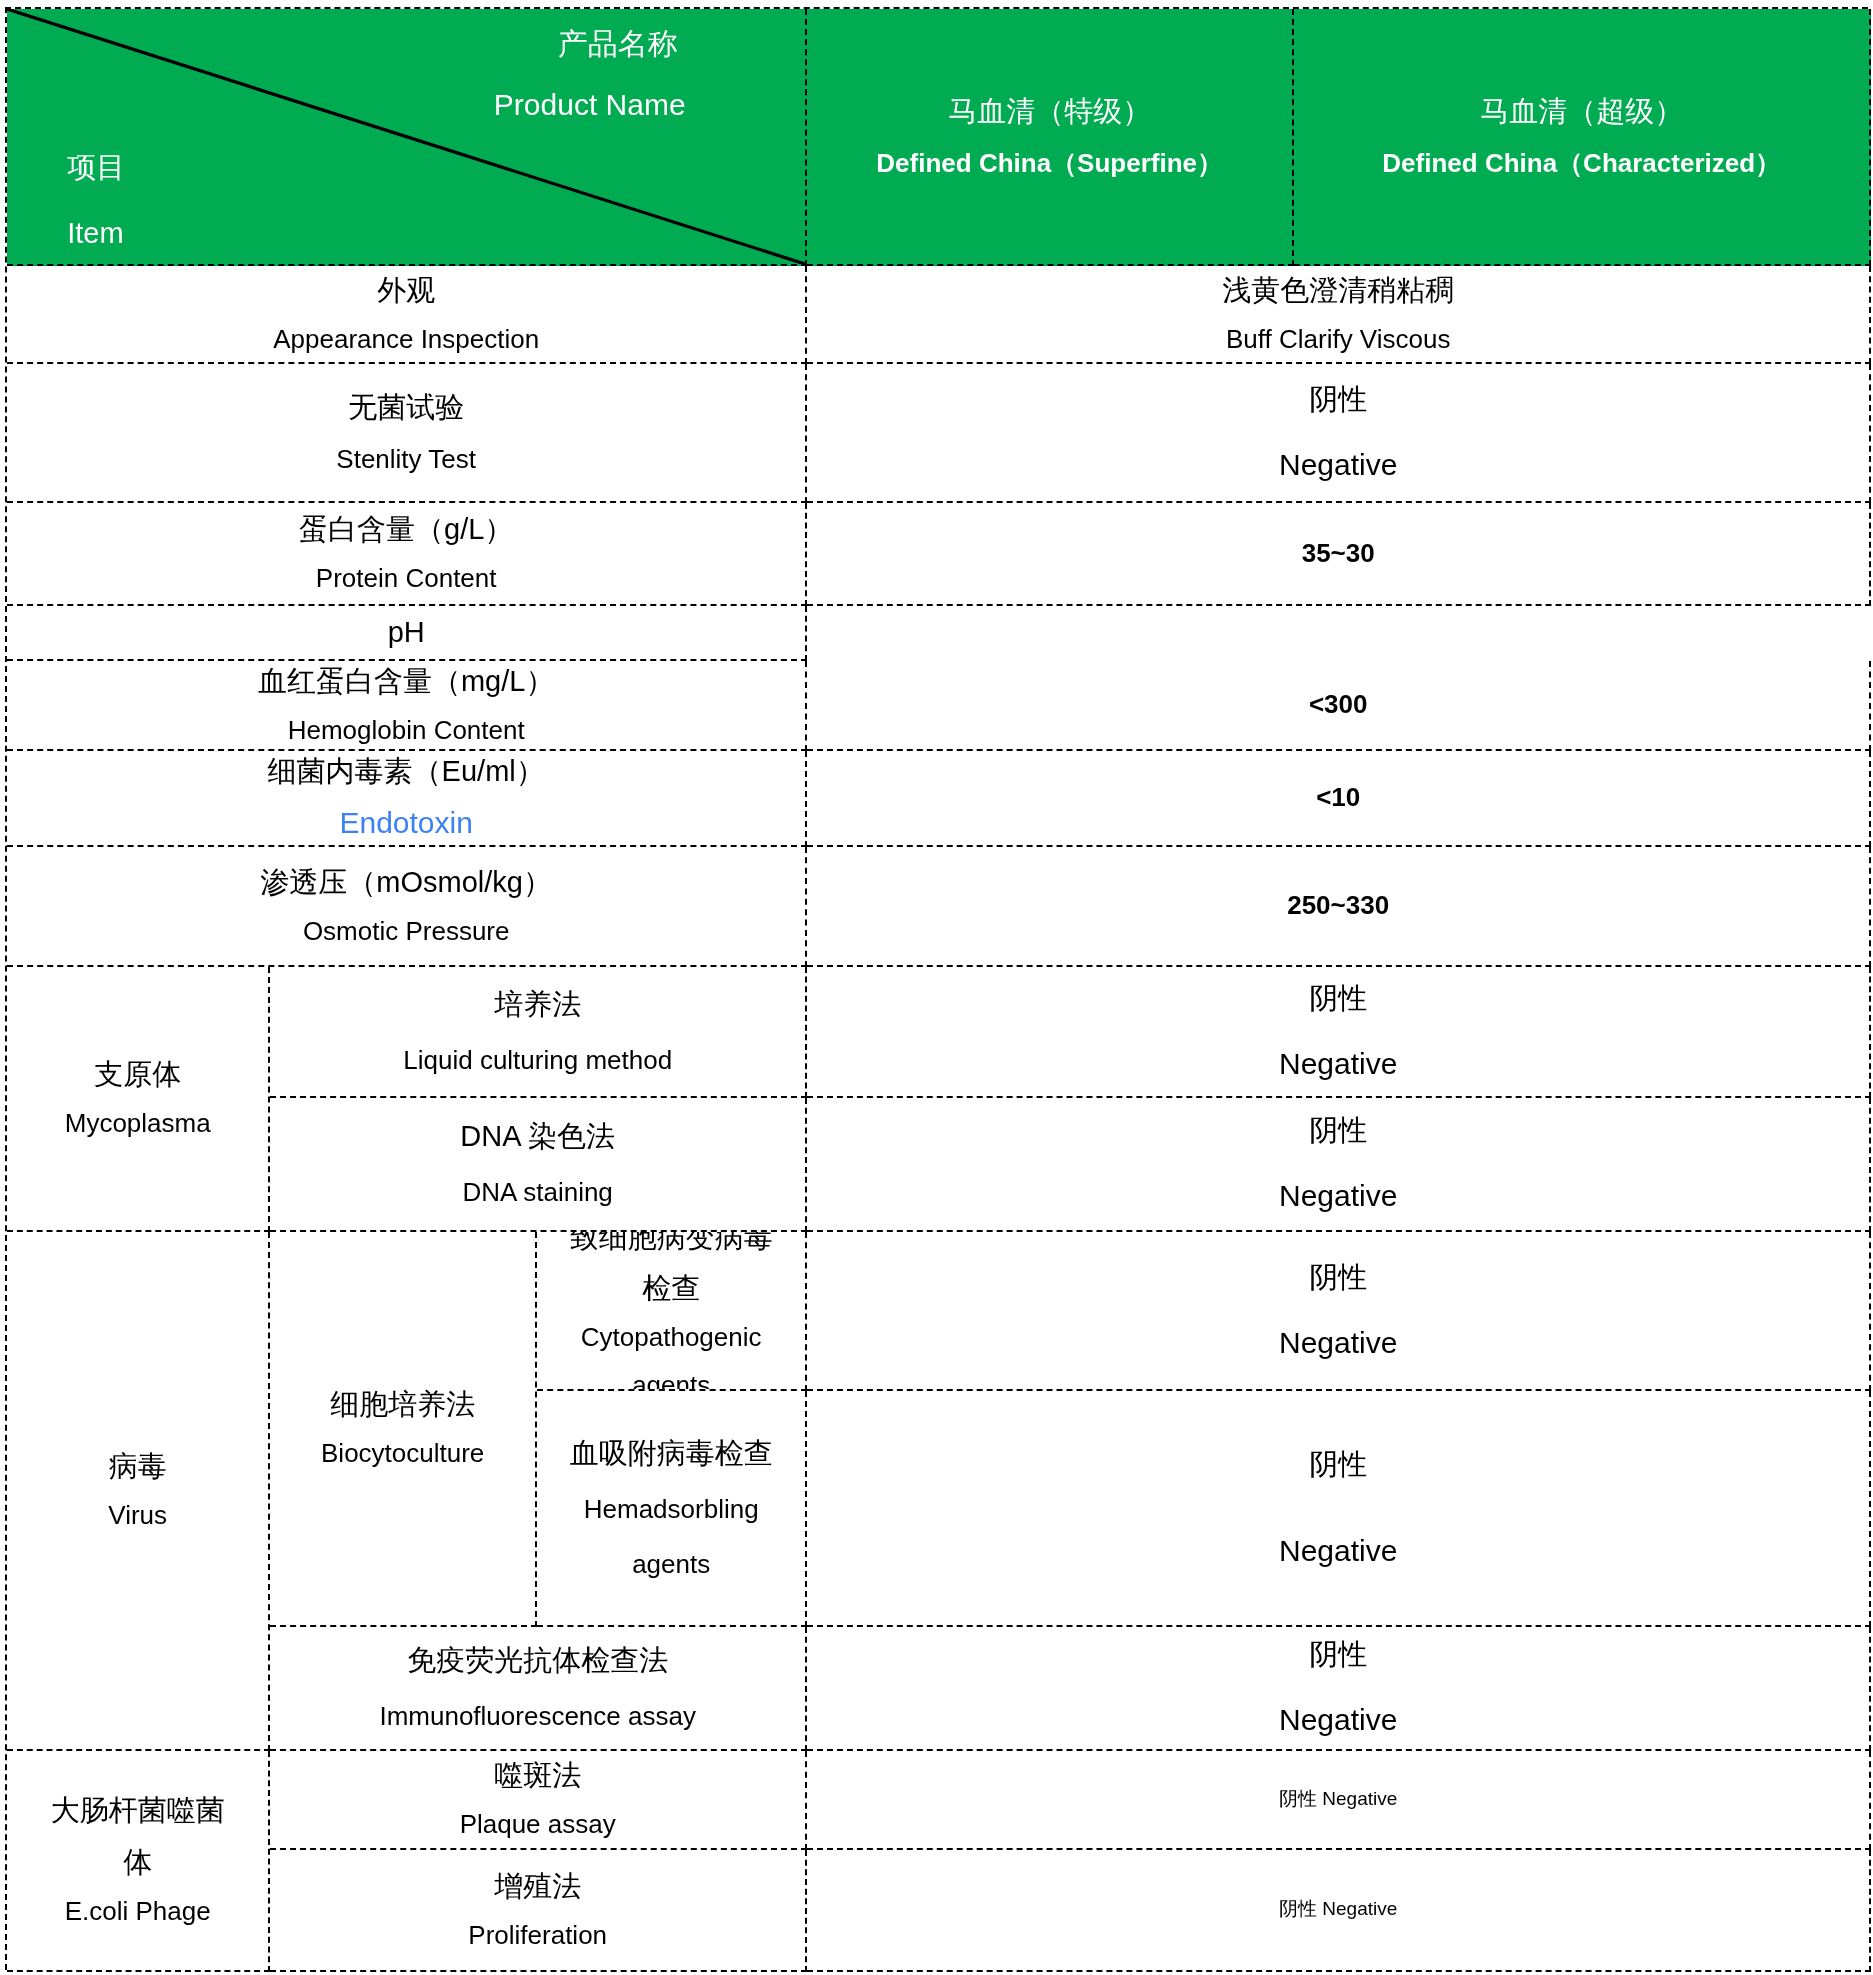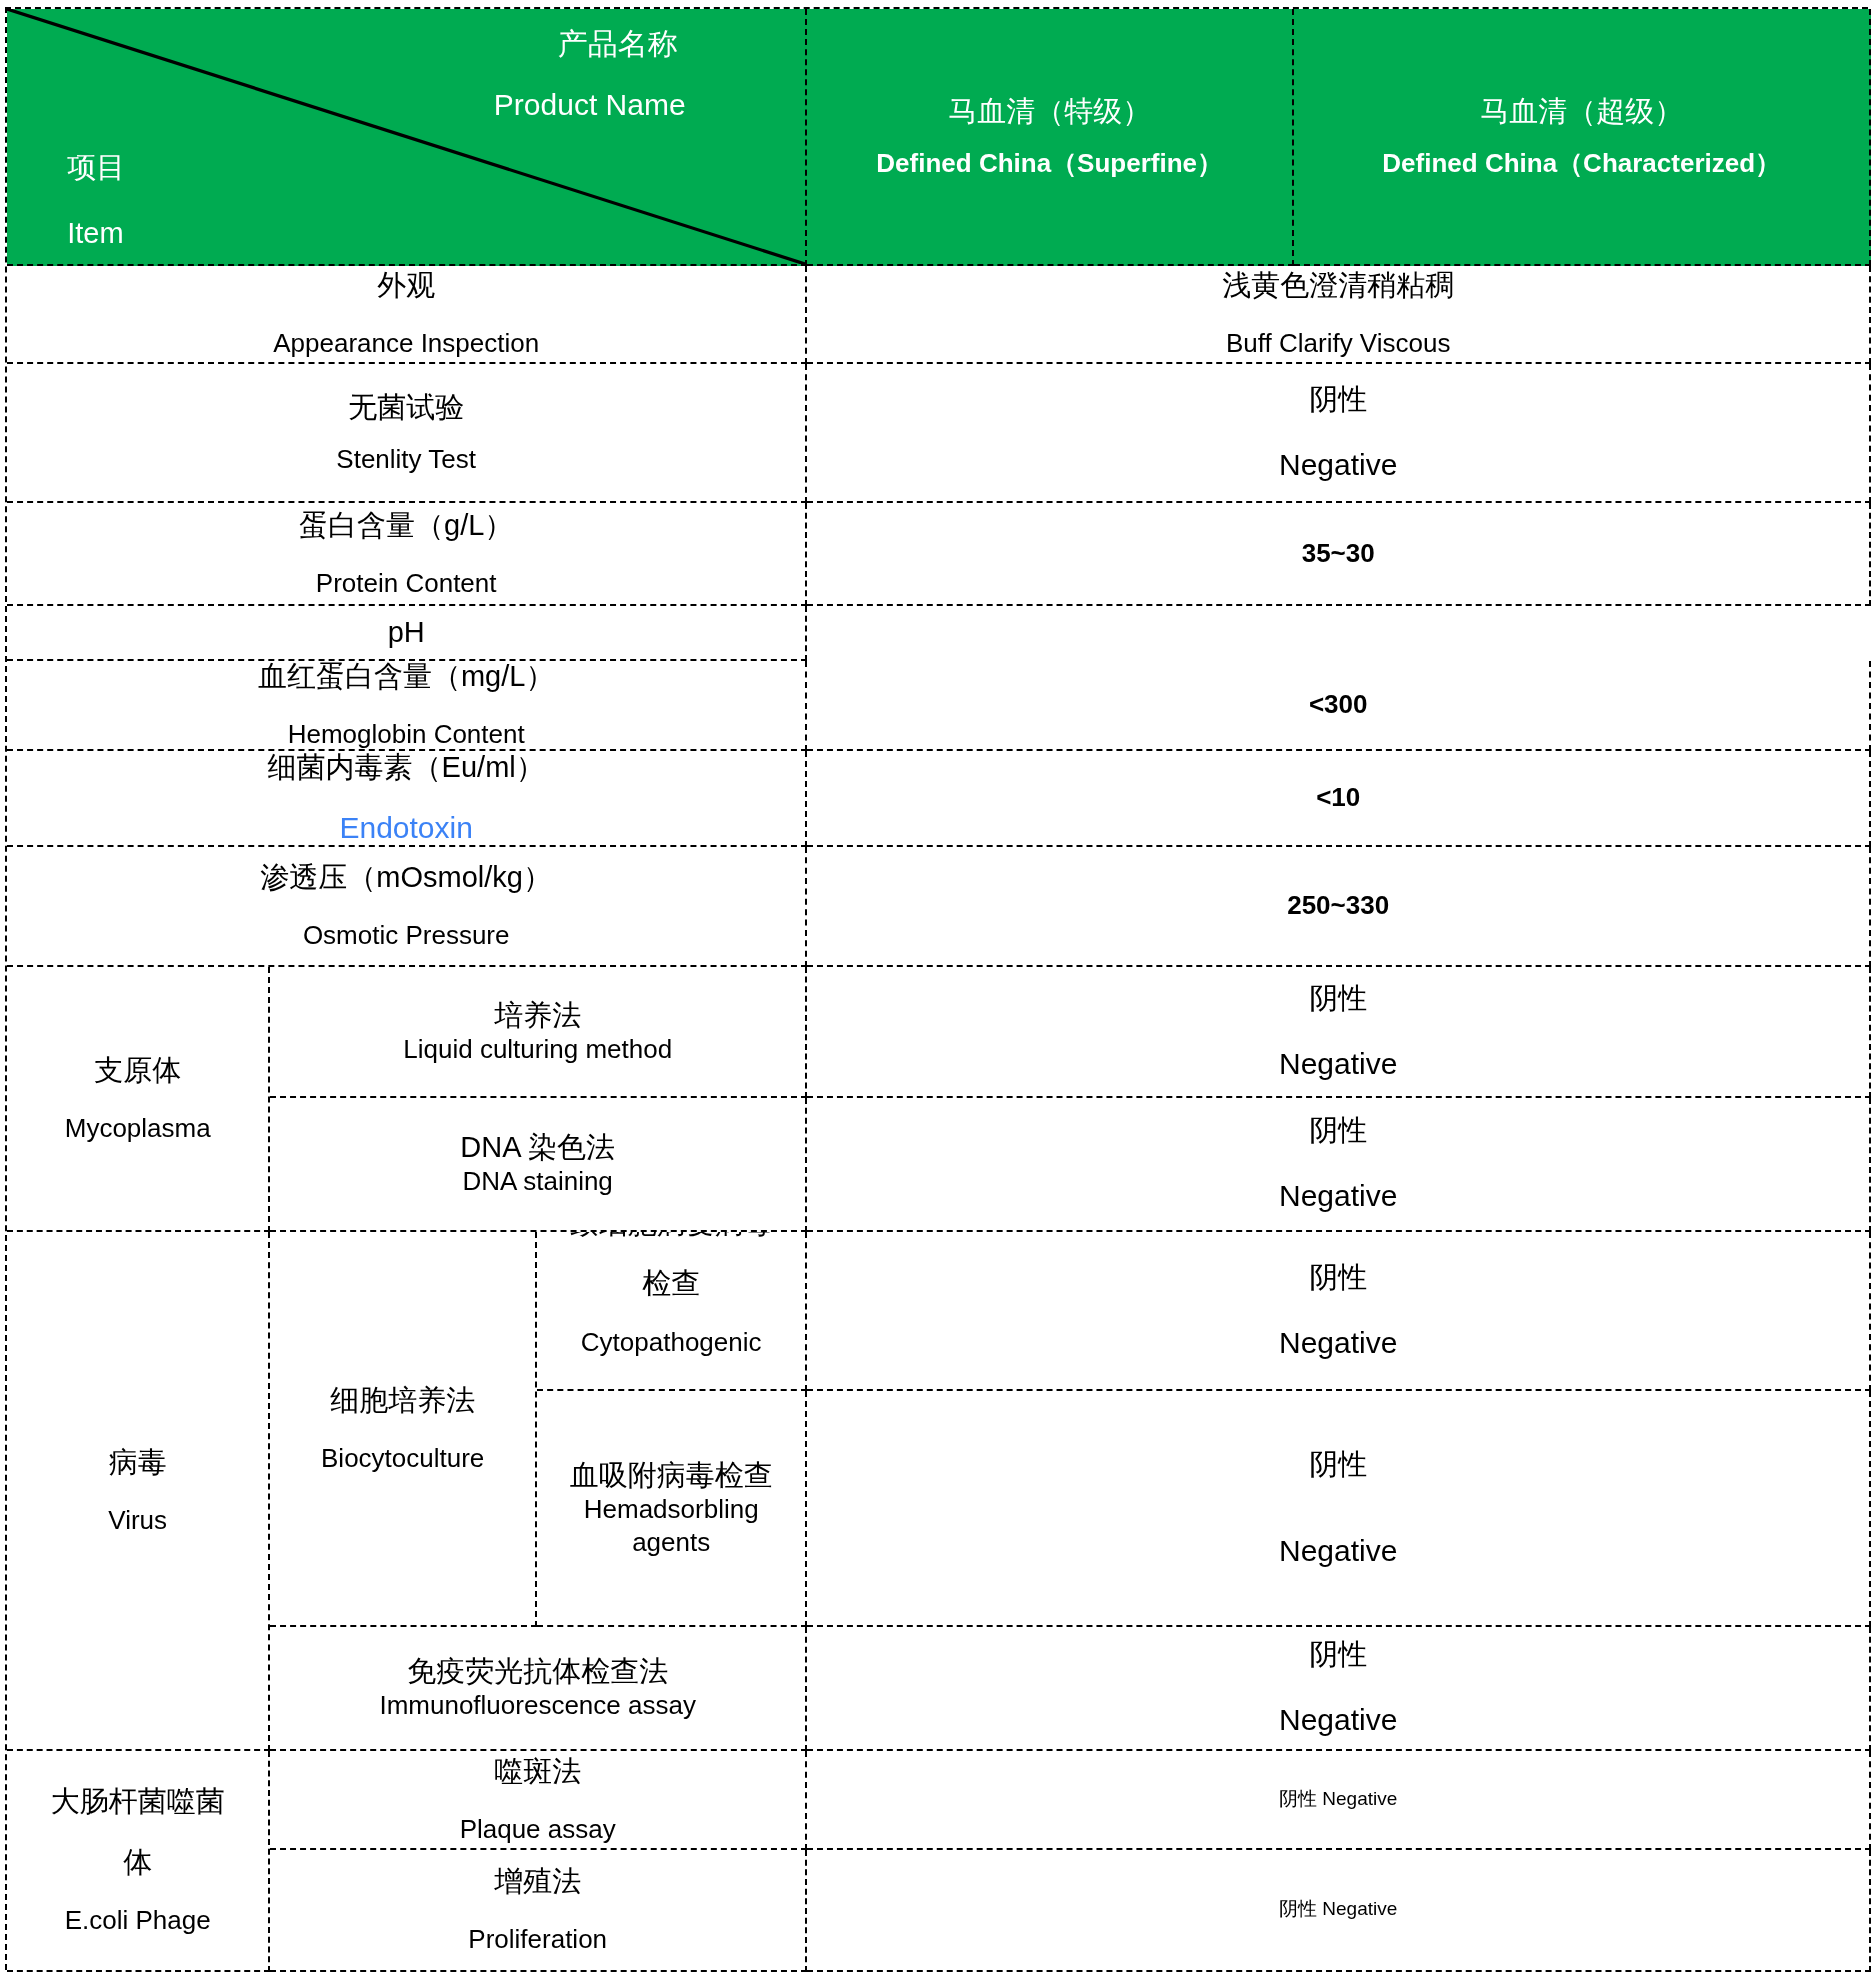--- a/index.html
+++ b/index.html
@@ -22,22 +22,22 @@
   .c-ien{position:absolute;top:207px;left:60px;font-size:29px;font-weight:400;}
   .hzh{font-size:29px;}
   .henb{font-size:26px;font-weight:bold;}
   .zh{font-size:29px;}
   .enb{font-size:26px;font-weight:normal;}
   .negzh{font-size:29px;}
   .negen{font-size:30px;font-weight:400;}
   .valb{font-size:26px;font-weight:bold;}
   .single{font-size:19px;}
   .gray{color:#3b82f6;}
-  .gap-xs{gap:26px;}
-  .gap-sm{gap:2px;}
+  .gap-xs{gap:17px;}
+  .gap-sm{gap:24px;}
   .gap-md{gap:19.5px;}
   .gap-lg{gap:31px;}
   .gap-xl{gap:52px;}
 </style>
 </head>
 <body>
 
 <div class="page">
   <div class="table">
 

